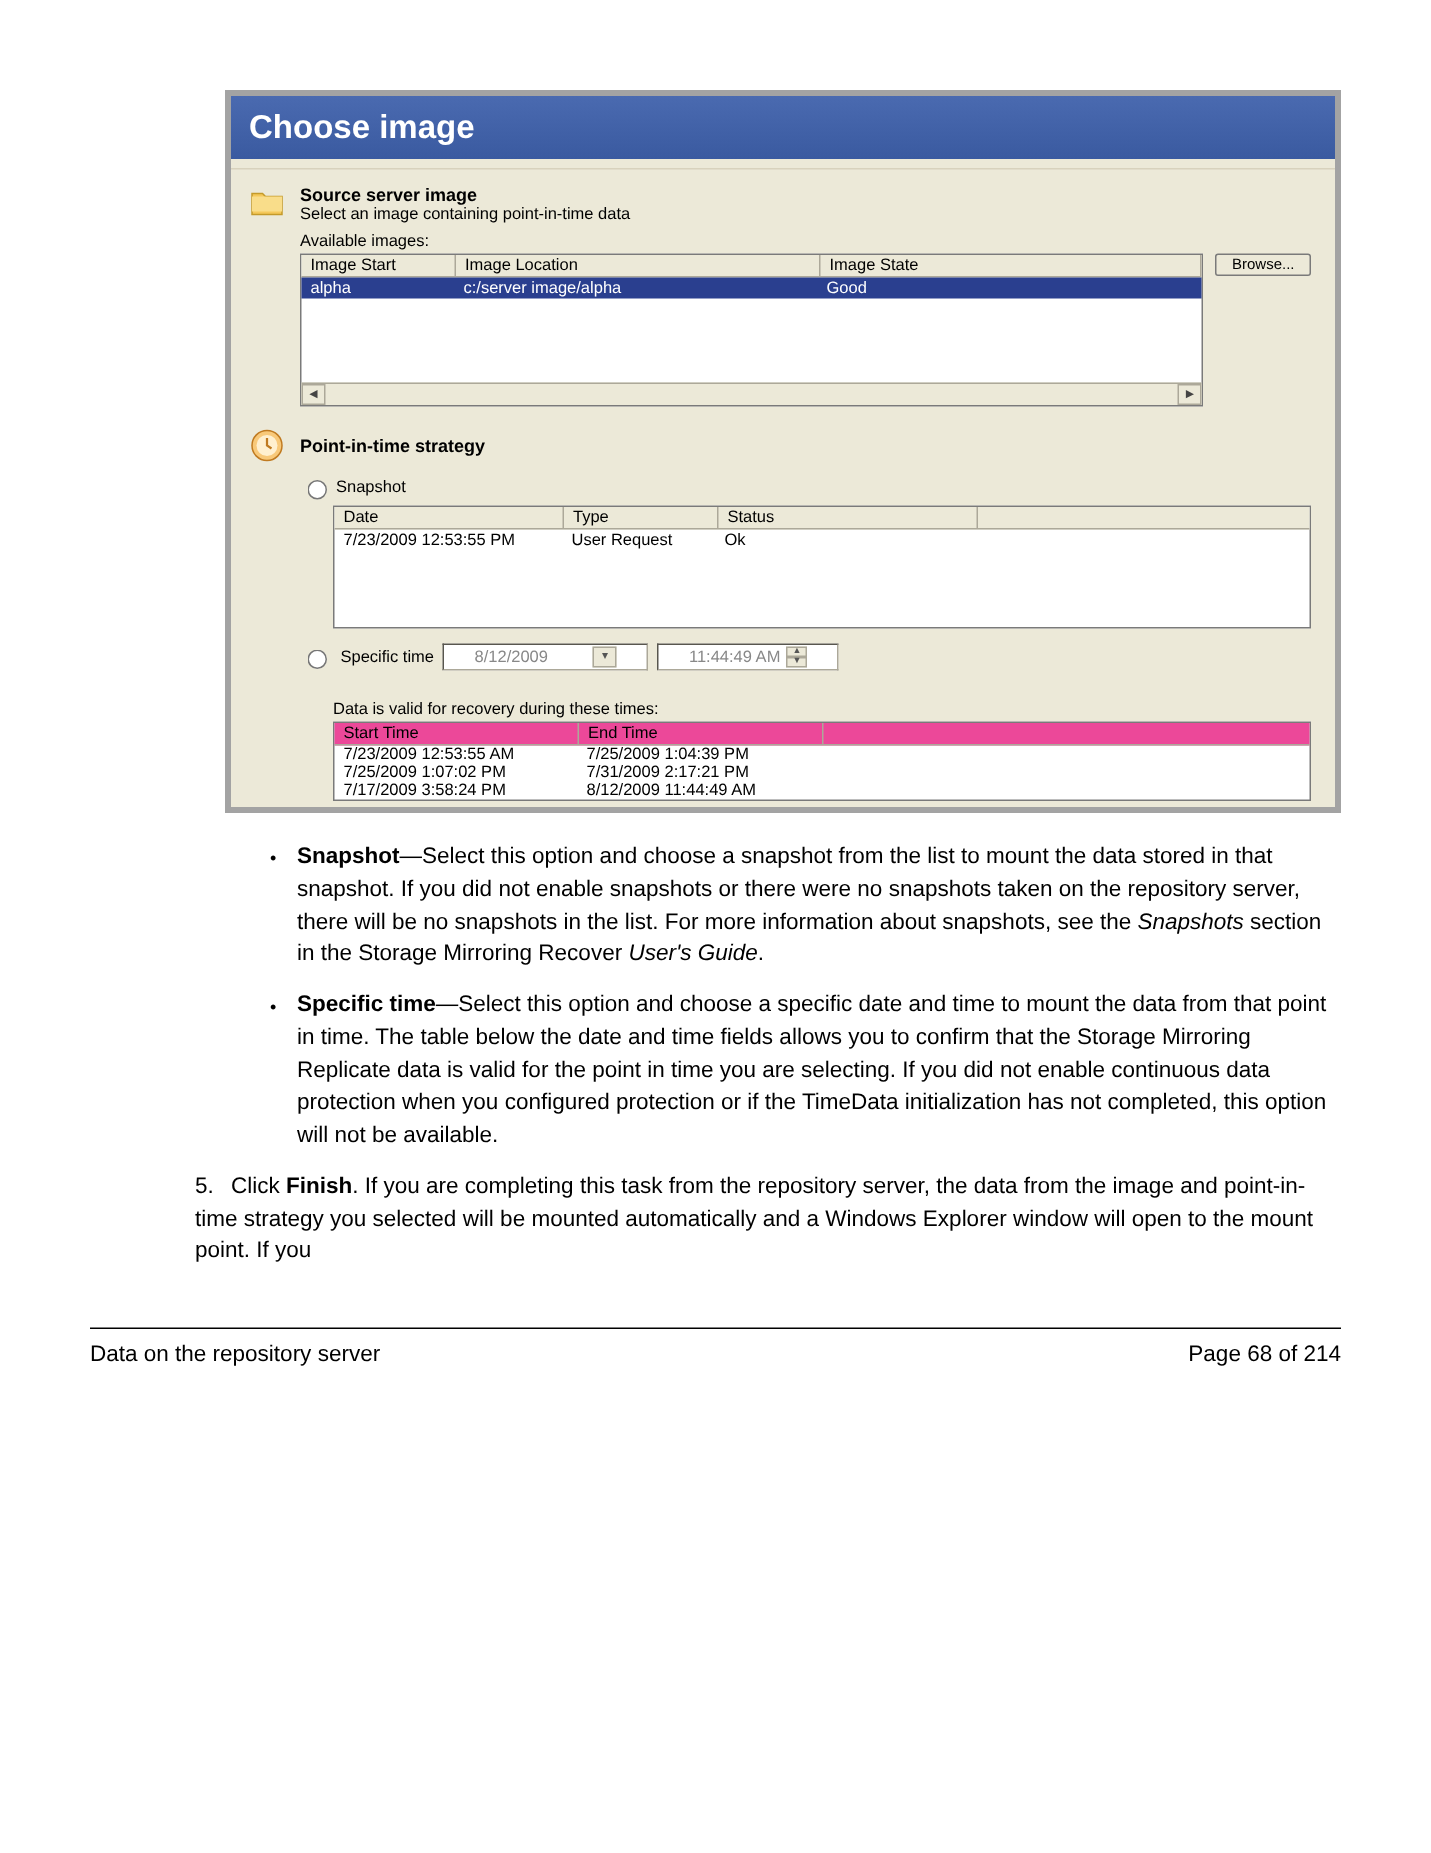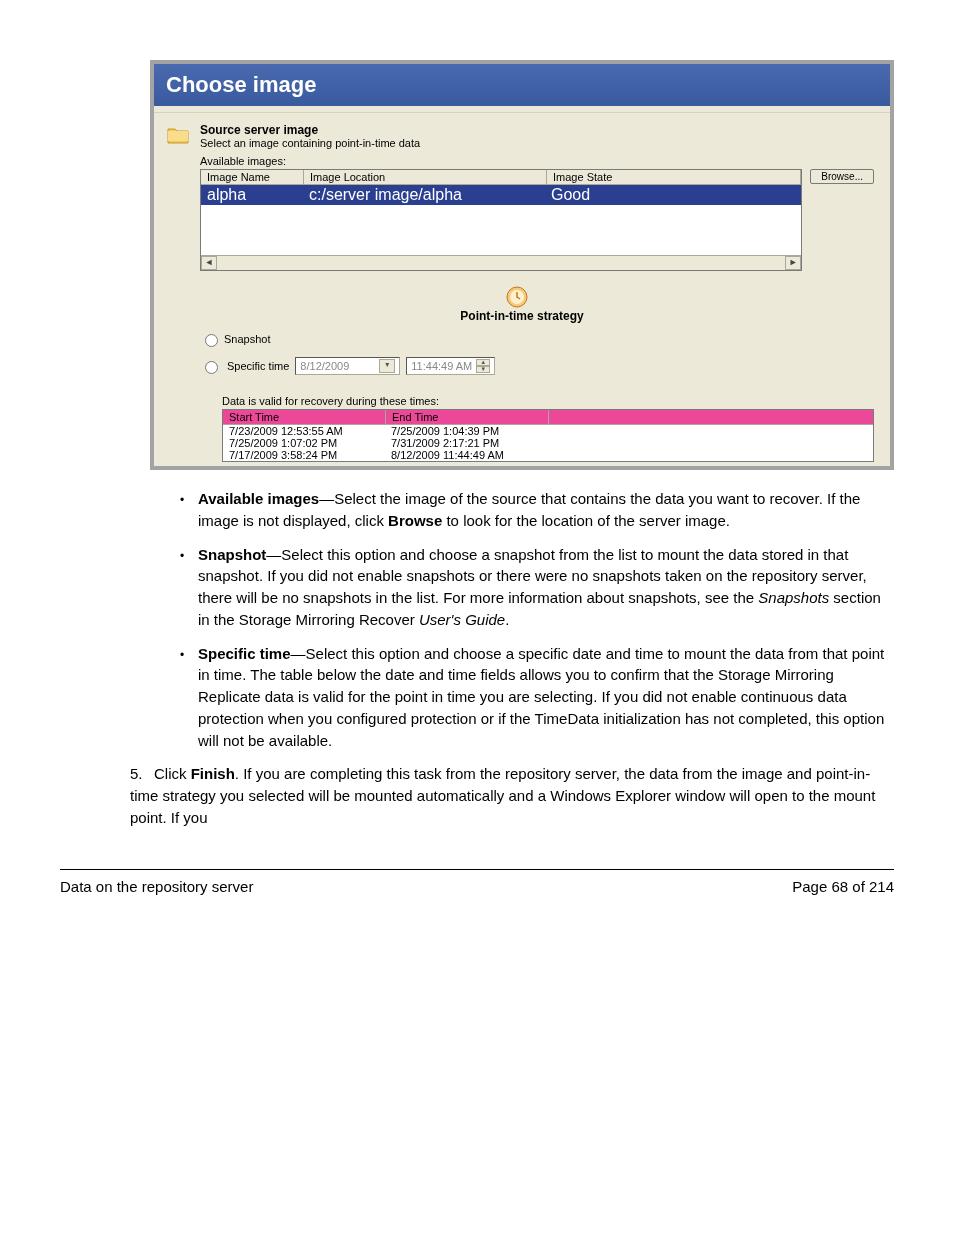--- a/index.html
+++ b/index.html
@@ -81,21 +81,21 @@
     border-right: 1px solid #aca899;
     font-size: 11px;
   }
   .img-row {
     display: flex;
     background: #2a3f8f;
     color: #fff;
   }
   .img-td {
     padding: 1px 6px;
-    font-size: 16px;
+    font-size: 11px;
   }
   .scroll-h {
     height: 14px;
     background: #ece9d8;
     border-top: 1px solid #aca899;
     display: flex;
     justify-content: space-between;
     align-items: center;
   }
   .scroll-btn {
@@ -113,21 +113,20 @@
     padding: 1px 10px;
     background: #ece9d8;
     border: 1px solid #7a7a7a;
     border-radius: 2px;
     font-size: 10px;
   }
   .section2 {
     display: flex;
     align-items: center;
     margin: 14px 0 4px 0;
-    flex-direction: column;
   }
   .radio-row {
     margin-left: 34px;
     margin-top: 8px;
     display: flex;
     align-items: center;
     font-size: 11px;
   }
   .radio-row input {
     margin-right: 6px;
@@ -148,21 +147,21 @@
     margin-left: 34px;
     margin-top: 10px;
     display: flex;
     align-items: center;
     font-size: 11px;
     gap: 6px;
   }
   .date-field, .time-field {
     background: #fff;
     border: 1px inset #aca899;
-    padding: 1px 4px;
+    padding: 1px 20px;
     font-size: 11px;
     color: #888;
     display: inline-flex;
     align-items: center;
   }
   .date-field .dd { margin-left: 30px; width:14px; height:12px; border:1px solid #aca899; background:#ece9d8; font-size:8px; text-align:center; line-height:10px; color:#555;}
   .time-field .spin { margin-left: 4px; width:14px; height:14px; display:flex; flex-direction:column; }
   .spin div { flex:1; border:1px solid #aca899; background:#ece9d8; font-size:6px; text-align:center; line-height:5px; color:#555;}
   .valid-label {
     margin-left: 56px;
@@ -258,21 +257,21 @@
           <div class="section-title">Source server image</div>
           <div class="section-sub">Select an image containing point-in-time data</div>
         </div>
       </div>
 
       <div class="label">Available images:</div>
 
       <div class="table-wrap">
         <div class="img-table">
           <div class="img-headers">
-            <div class="img-th" style="width:90px">Image Name</div>
+            <div class="img-th" style="width:90px">Image Start</div>
             <div class="img-th" style="width:230px">Image Location</div>
             <div class="img-th" style="flex:1">Image State</div>
           </div>
           <div class="img-row">
             <div class="img-td" style="width:90px">alpha</div>
             <div class="img-td" style="width:230px">c:/server image/alpha</div>
             <div class="img-td" style="flex:1">Good</div>
           </div>
           <div style="flex:1"></div>
           <div class="scroll-h">
@@ -290,20 +289,35 @@
             <path stroke="#c07a20" stroke-width="1.5" fill="none" d="M12 7 v5 l3 2"></path>
           </svg>
         <div class="section-title">Point-in-time strategy</div>
       </div>
 
       <div class="radio-row">
         <input type="radio" style="">
         <span>Snapshot</span>
       </div>
 
+      <div class="snap-table-wrap">
+        <div class="snap-box">
+          <div style="display:flex;background:#ece9d8;border-bottom:1px solid #aca899;">
+            <div class="img-th" style="width:140px">Date</div>
+            <div class="img-th" style="width:90px">Type</div>
+            <div class="img-th" style="width:160px">Status</div>
+            <div class="img-th" style="flex:1;border-right:none;"></div>
+          </div>
+          <div style="display:flex;">
+            <div class="img-td" style="width:140px;color:#000;">7/23/2009 12:53:55 PM</div>
+            <div class="img-td" style="width:90px;color:#000;">User Request</div>
+            <div class="img-td" style="width:160px;color:#000;">Ok</div>
+          </div>
+        </div>
+      </div>
 
       <div class="spec-row">
         <input type="radio" style="">
         <span>Specific time</span>
         <span class="date-field">
           <span>8/12/2009</span>
           <span class="dd">▾</span>
         </span>
         <span class="time-field">
           <span>11:44:49 AM</span>
@@ -335,23 +349,20 @@
           <div class="rec-td" style="width:150px">8/12/2009 11:44:49 AM</div>
         </div>
       </div>
 
     </div>
   </div>
 
   <div class="body-text">
     <ul>
       <li>
-        <b>Available images</b><span>—Select the image of the source that contains the data you want to recover. If the image is not displayed, click </span><b>Browse</b><span> to look for the location of the server image.</span>
-      </li>
-      <li>
         <b>Snapshot</b><span>—Select this option and choose a snapshot from the list to mount the data stored in that snapshot. If you did not enable snapshots or there were no snapshots taken on the repository server, there will be no snapshots in the list. For more information about snapshots, see the </span><i>Snapshots</i><span> section in the Storage Mirroring Recover </span><i>User's Guide</i><span>.</span>
       </li>
       <li>
         <b>Specific time</b><span>—Select this option and choose a specific date and time to mount the data from that point in time. The table below the date and time fields allows you to confirm that the Storage Mirroring Replicate data is valid for the point in time you are selecting. If you did not enable continuous data protection when you configured protection or if the TimeData initialization has not completed, this option will not be available.</span>
       </li>
     </ul>
     <div class="ordered-item" style="margin-top:10px;">
       <span class="num">5.</span><span>Click </span><b>Finish</b><span>. If you are completing this task from the repository server, the data from the image and point-in-time strategy you selected will be mounted automatically and a Windows Explorer window will open to the mount point. If you</span>
     </div>
   </div>

